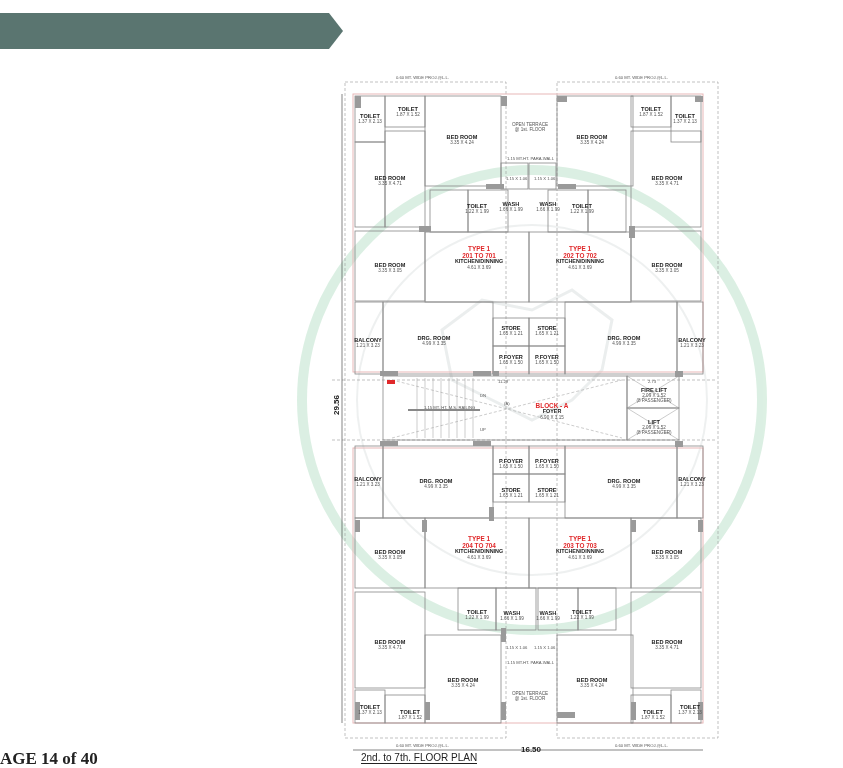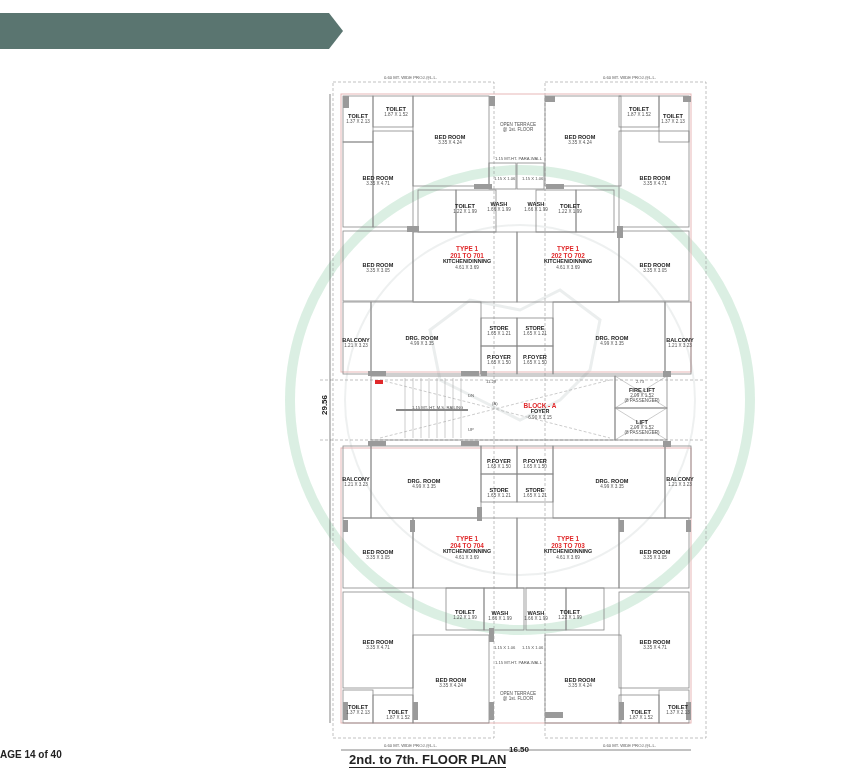--- a/index.html
+++ b/index.html
@@ -1,32 +1,32 @@
 <!DOCTYPE html>
 <html><head>
 <meta charset="utf-8">
 <style>
   html,body{margin:0;padding:0;}
   body{width:843px;height:768px;position:relative;background:#ffffff;overflow:hidden;font-family:"Liberation Sans",sans-serif;}
   .banner{position:absolute;left:0;top:13px;height:36px;width:343px;}
   .banner svg{position:absolute;left:0;top:0;}
   .banner .txt{position:absolute;left:7px;top:8px;color:#fff;font-size:17px;letter-spacing:0.2px;font-family:"DejaVu Sans",sans-serif;}
-  .page-no{position:absolute;left:0;top:749px;font-size:10px;font-weight:bold;color:#222;font-family:Liberation Sans, sans-serif;}
-  .plan{position:absolute;left:0;top:0;width:743px;height:768px;}
+  .page-no{position:absolute;left:0;top:749px;font-size:17px;font-weight:bold;color:#222;font-family:Liberation Serif, serif;}
+  .plan{position:absolute;left:12px;top:0;width:743px;height:768px;}
   .lbl{position:absolute;text-align:center;font-family:"Liberation Sans",sans-serif;color:#333;line-height:1.05;white-space:nowrap;transform:translateX(-50%);}
   .lbl .n{display:block;font-weight:bold;font-size:5.6px;color:#222;}
   .lbl .d{display:block;font-size:4.6px;color:#555;}
   .type{position:absolute;text-align:center;transform:translateX(-50%);line-height:1.1;white-space:nowrap;}
   .type .t{display:block;color:#e0282a;font-weight:bold;font-size:6.4px;}
   .type .r{display:block;color:#e0282a;font-weight:bold;font-size:6.4px;}
   .type .n{display:block;font-weight:bold;font-size:5.4px;color:#222;}
   .type .d{display:block;font-size:4.6px;color:#555;}
   .small{position:absolute;font-size:4.2px;color:#555;white-space:nowrap;}
   .dimbig{position:absolute;font-weight:bold;font-size:8px;color:#222;}
-  .plan-title{position:absolute;left:349px;top:752px;font-size:13px;font-weight:bold;color:#222;border-bottom:1px solid #222;}
+  .plan-title{position:absolute;left:349px;top:752px;font-size:10px;font-weight:normal;color:#222;border-bottom:1px solid #222;}
 </style>
 </head>
 <body>
 
 <div class="banner">
   <svg width="343" height="36">
     <polygon points="0,0 329,0 343,18 329,36 0,36" fill="#5a7570"></polygon>
   </svg>
 </div>
 

